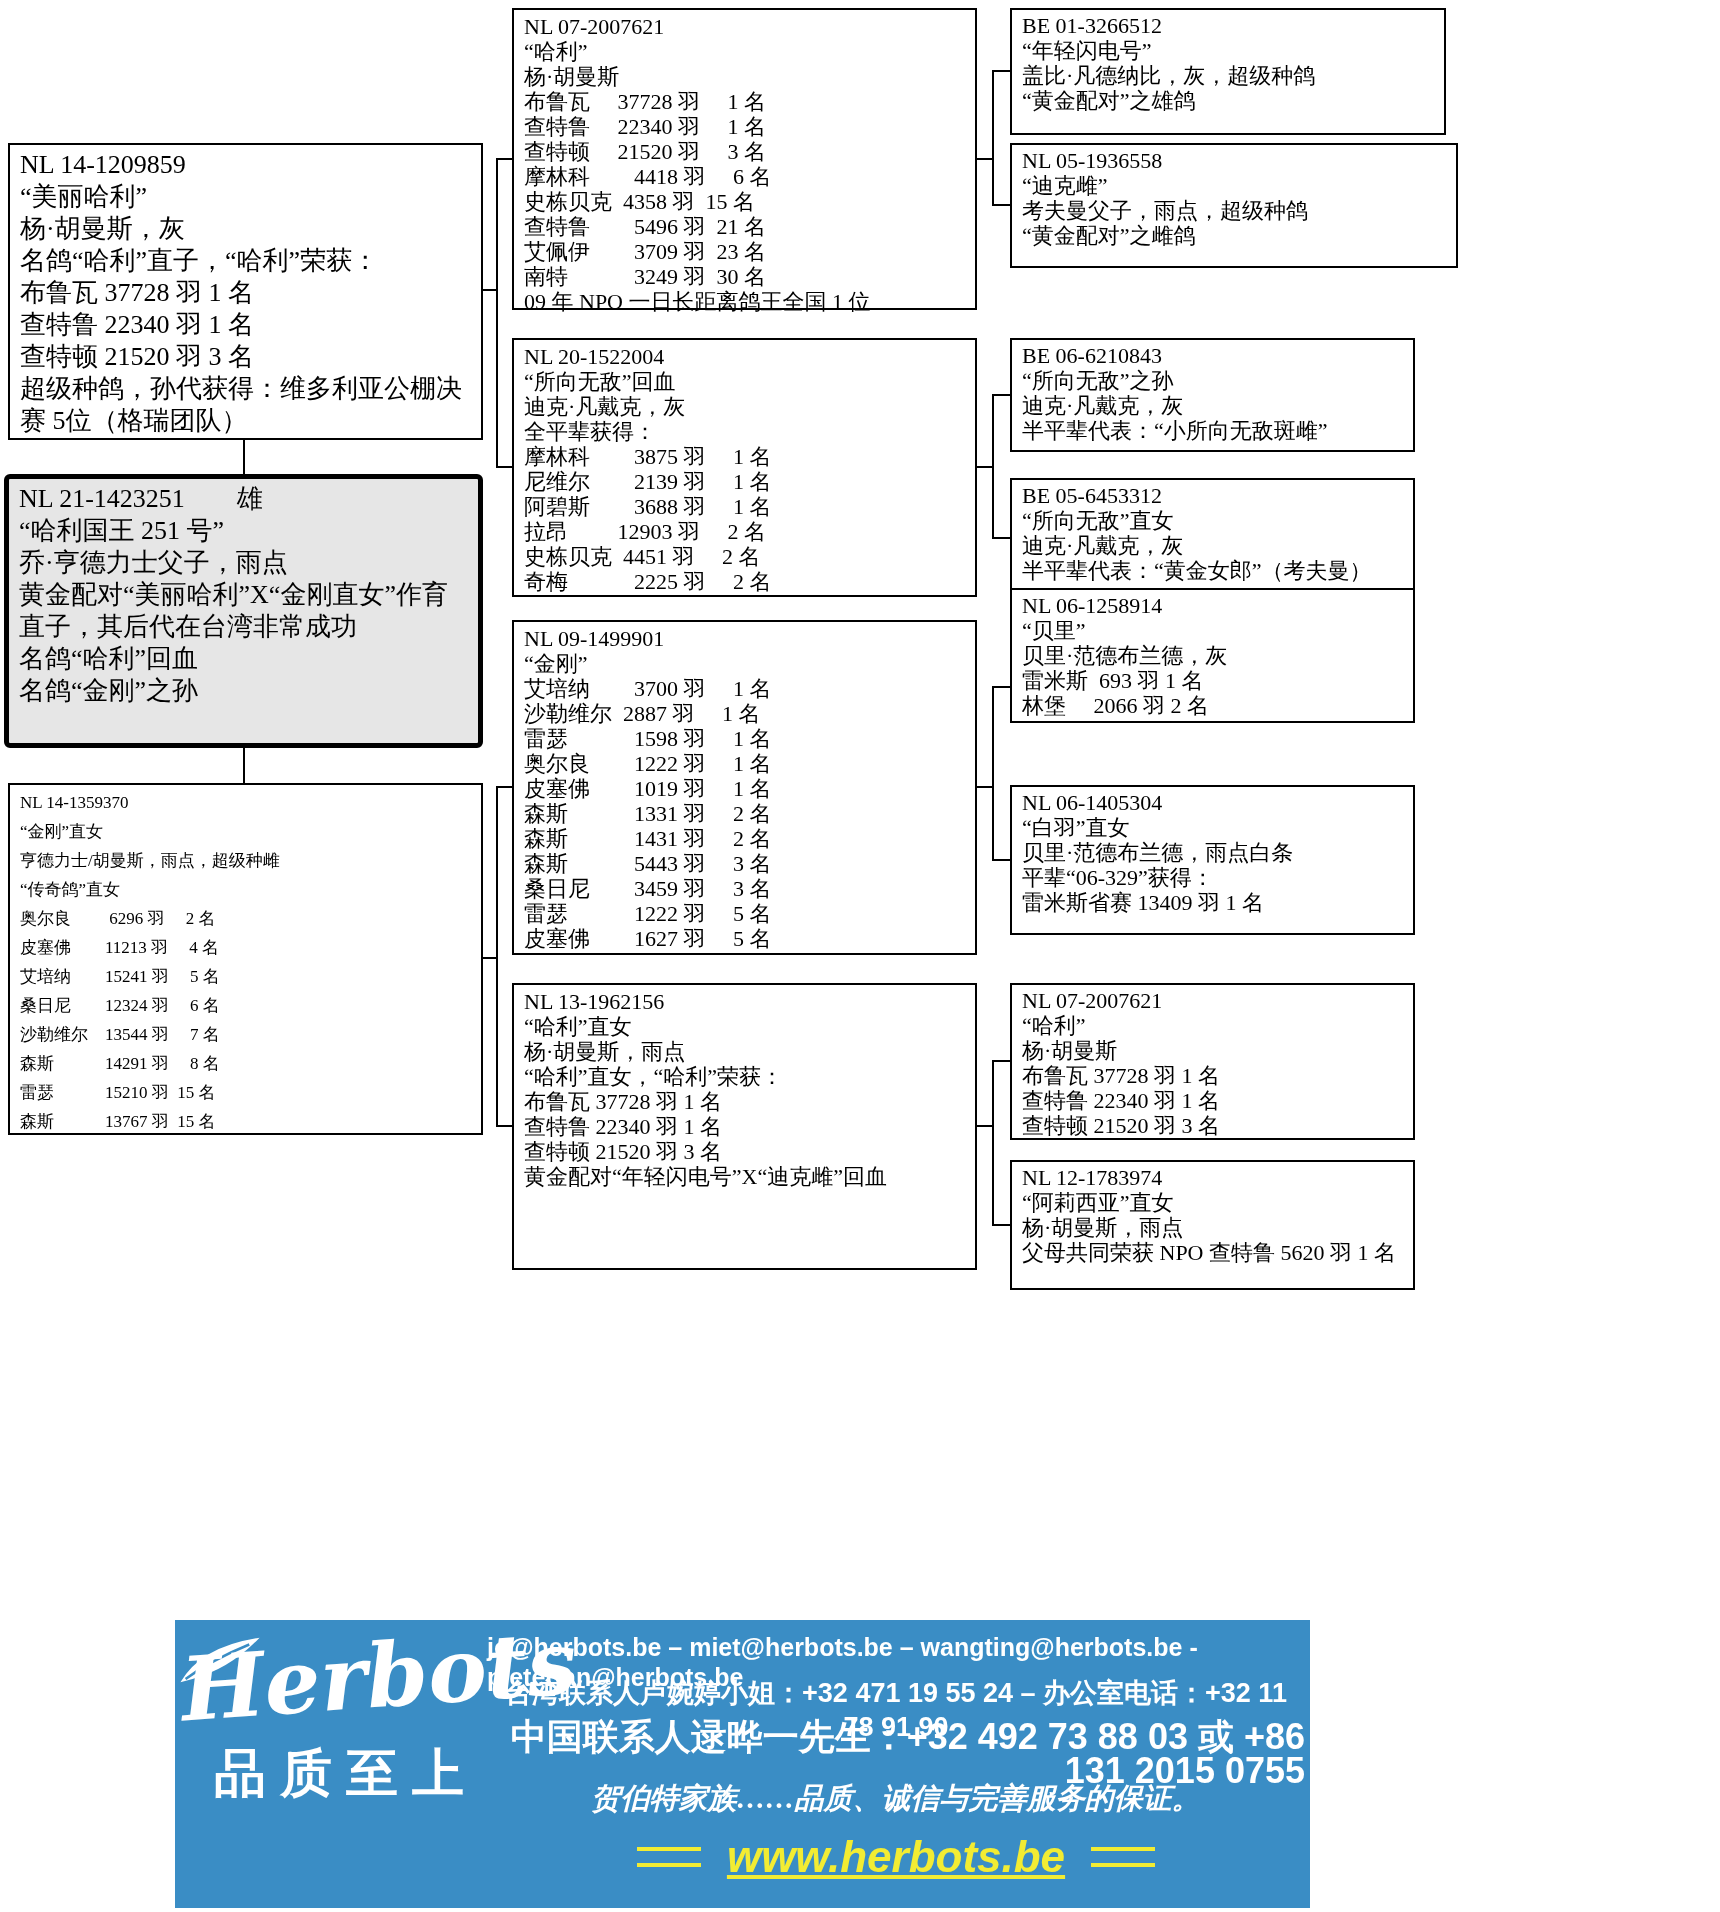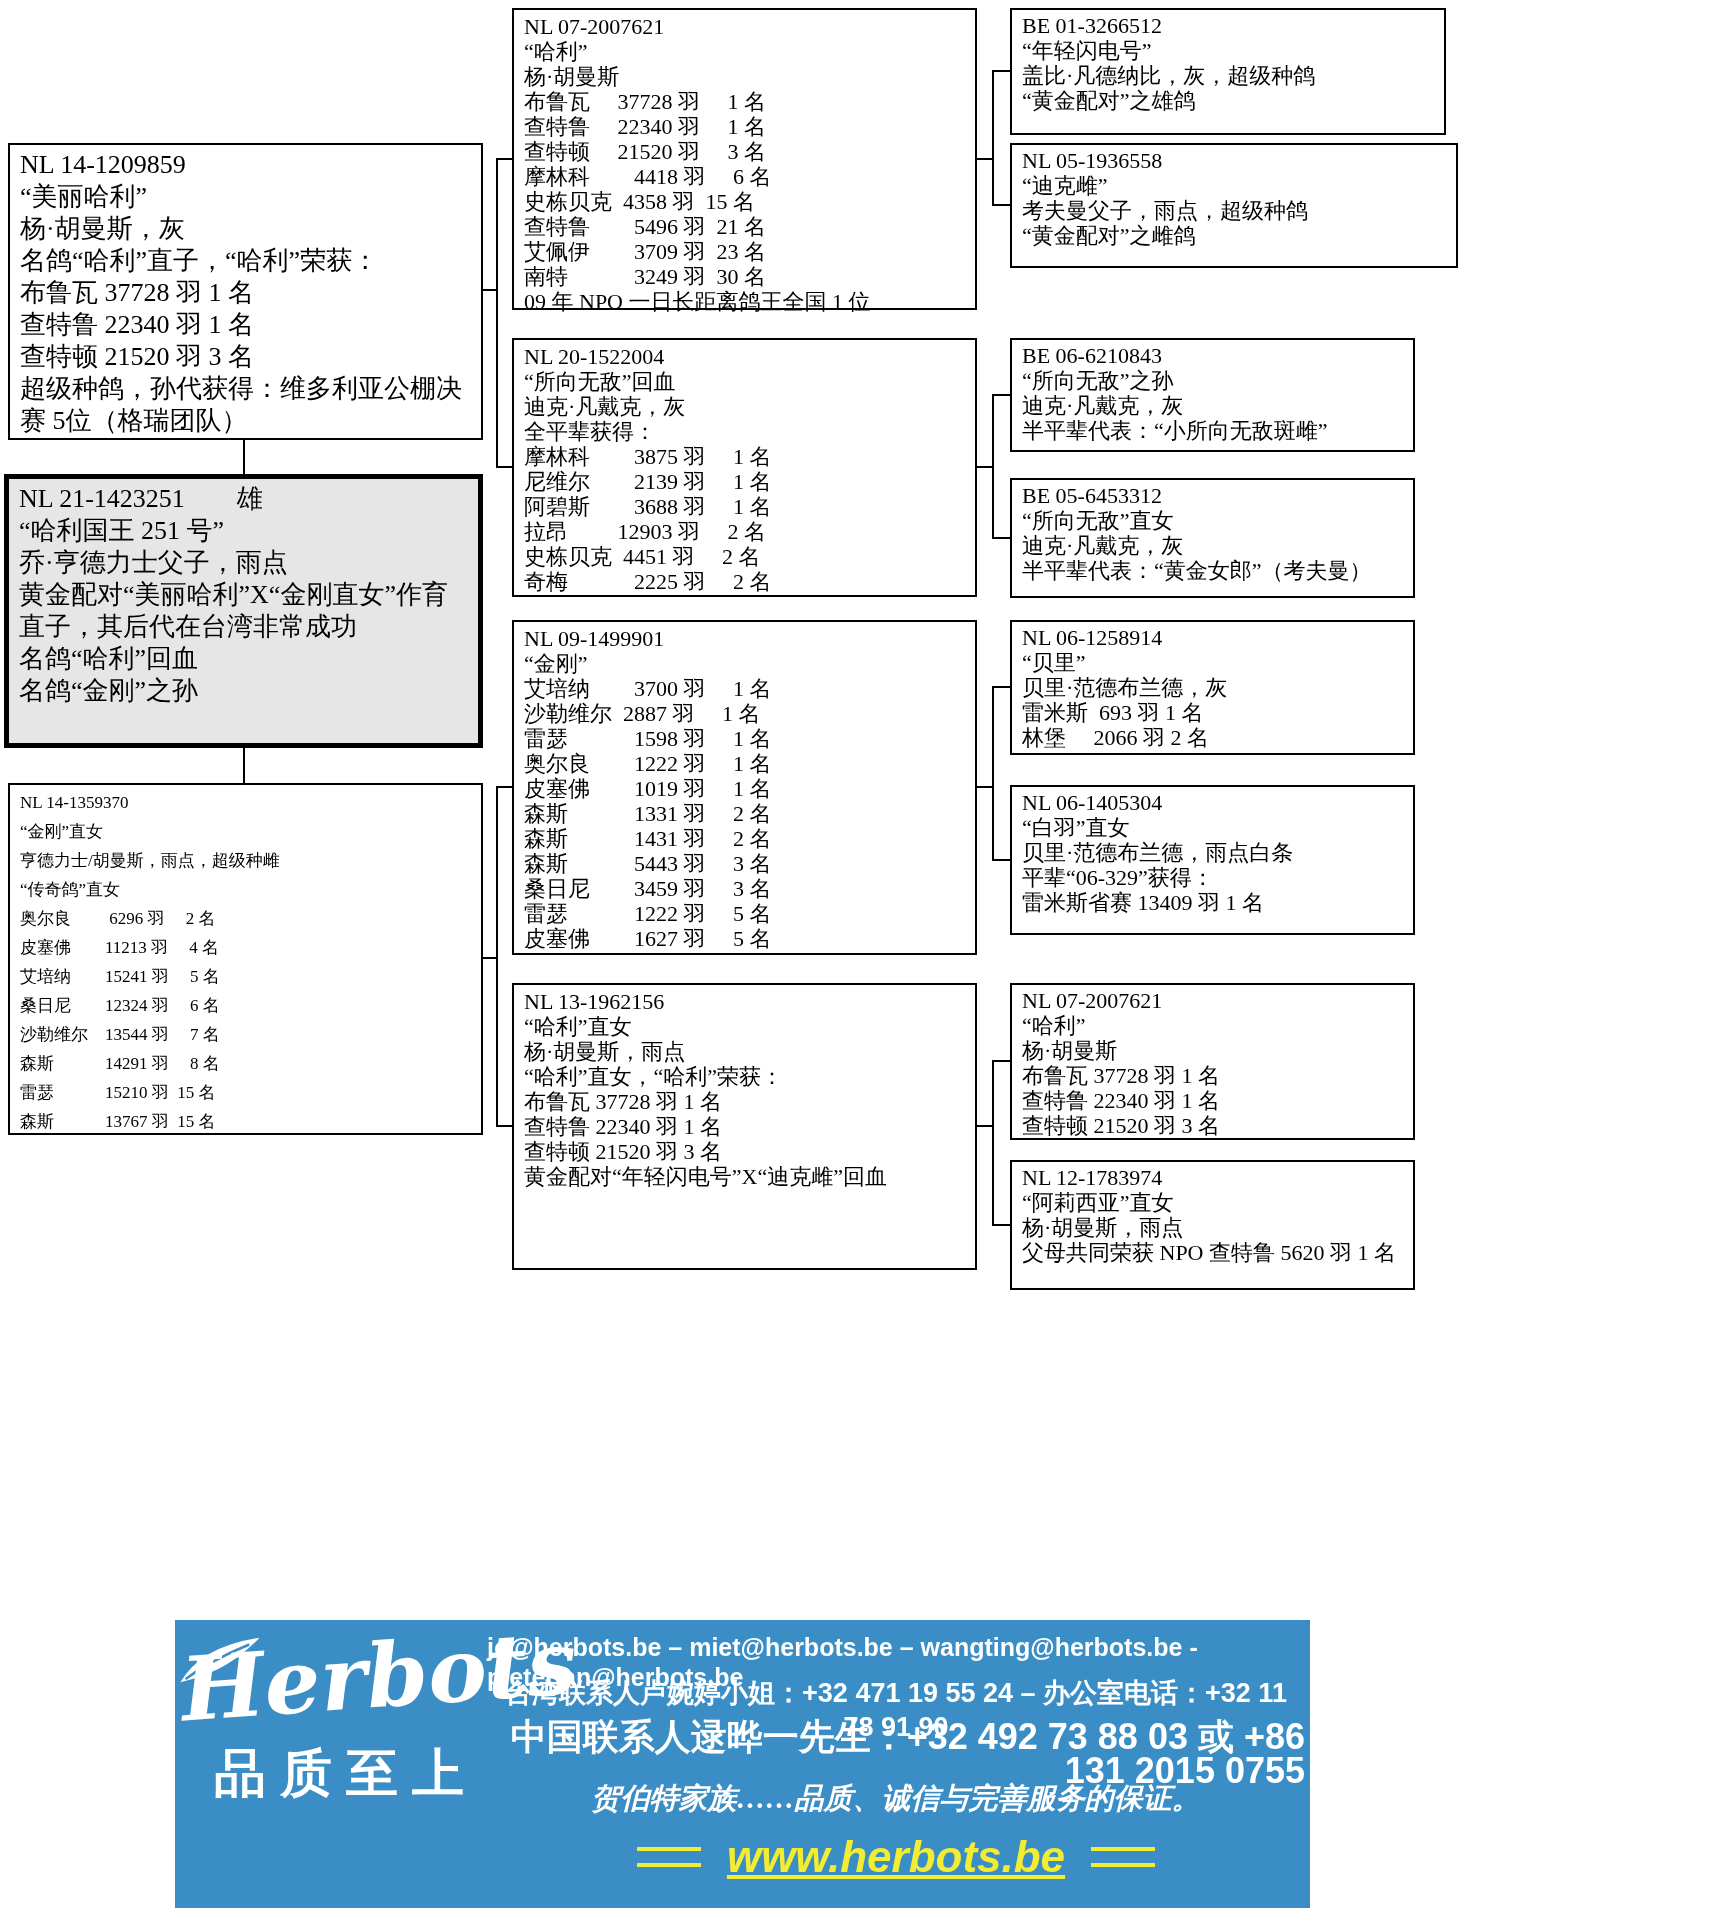--- a/index.html
+++ b/index.html
@@ -41,21 +41,21 @@
       <div class="tl">NL 14-1209859</div>
       <div class="tl">“美丽哈利”</div>
       <div class="tl">杨·胡曼斯，灰</div>
       <div class="tl">名鸽“哈利”直子，“哈利”荣获：</div>
       <div class="tl">布鲁瓦 37728 羽 1 名</div>
       <div class="tl">查特鲁 22340 羽 1 名</div>
       <div class="tl">查特顿 21520 羽 3 名</div>
       <div class="tl">超级种鸽，孙代获得：维多利亚公棚决赛 5位（格瑞团队）</div>
     </div>
 
-  <div class="box subject colL" style="left:4px;top:474px;width:479px;height:274px;">
+  <div class="box subject colL" style="left:4px;top:474px;width:479px;height:274px;border-radius:6px;">
       <div class="tl">NL 21-1423251　　雄</div>
       <div class="tl">“哈利国王 251 号”</div>
       <div class="tl">乔·亨德力士父子，雨点</div>
       <div class="tl">黄金配对“美丽哈利”X“金刚直女”作育直子，其后代在台湾非常成功</div>
       <div class="tl">名鸽“哈利”回血</div>
       <div class="tl">名鸽“金刚”之孙</div>
     </div>
 
   <div class="box colL3" style="left:8px;top:783px;width:475px;height:352px;">
       <div class="tl">NL 14-1359370</div>
@@ -148,21 +148,21 @@
       <div class="tl">半平辈代表：“小所向无敌斑雌”</div>
     </div>
 
   <div class="box colR" style="left:1010px;top:478px;width:405px;height:120px;">
       <div class="tl">BE 05-6453312</div>
       <div class="tl">“所向无敌”直女</div>
       <div class="tl">迪克·凡戴克，灰</div>
       <div class="tl">半平辈代表：“黄金女郎”（考夫曼）</div>
     </div>
 
-  <div class="box colR" style="left:1010px;top:620px;width:405px;height:135px;">
+  <div class="box colR" style="left:1010px;top:588px;width:405px;height:135px;">
       <div class="tl">NL 06-1258914</div>
       <div class="tl">“贝里”</div>
       <div class="tl">贝里·范德布兰德，灰</div>
       <div class="tl">雷米斯  693 羽 1 名</div>
       <div class="tl">林堡　 2066 羽 2 名</div>
     </div>
 
   <div class="box colR" style="left:1010px;top:785px;width:405px;height:150px;">
       <div class="tl">NL 06-1405304</div>
       <div class="tl">“白羽”直女</div>

